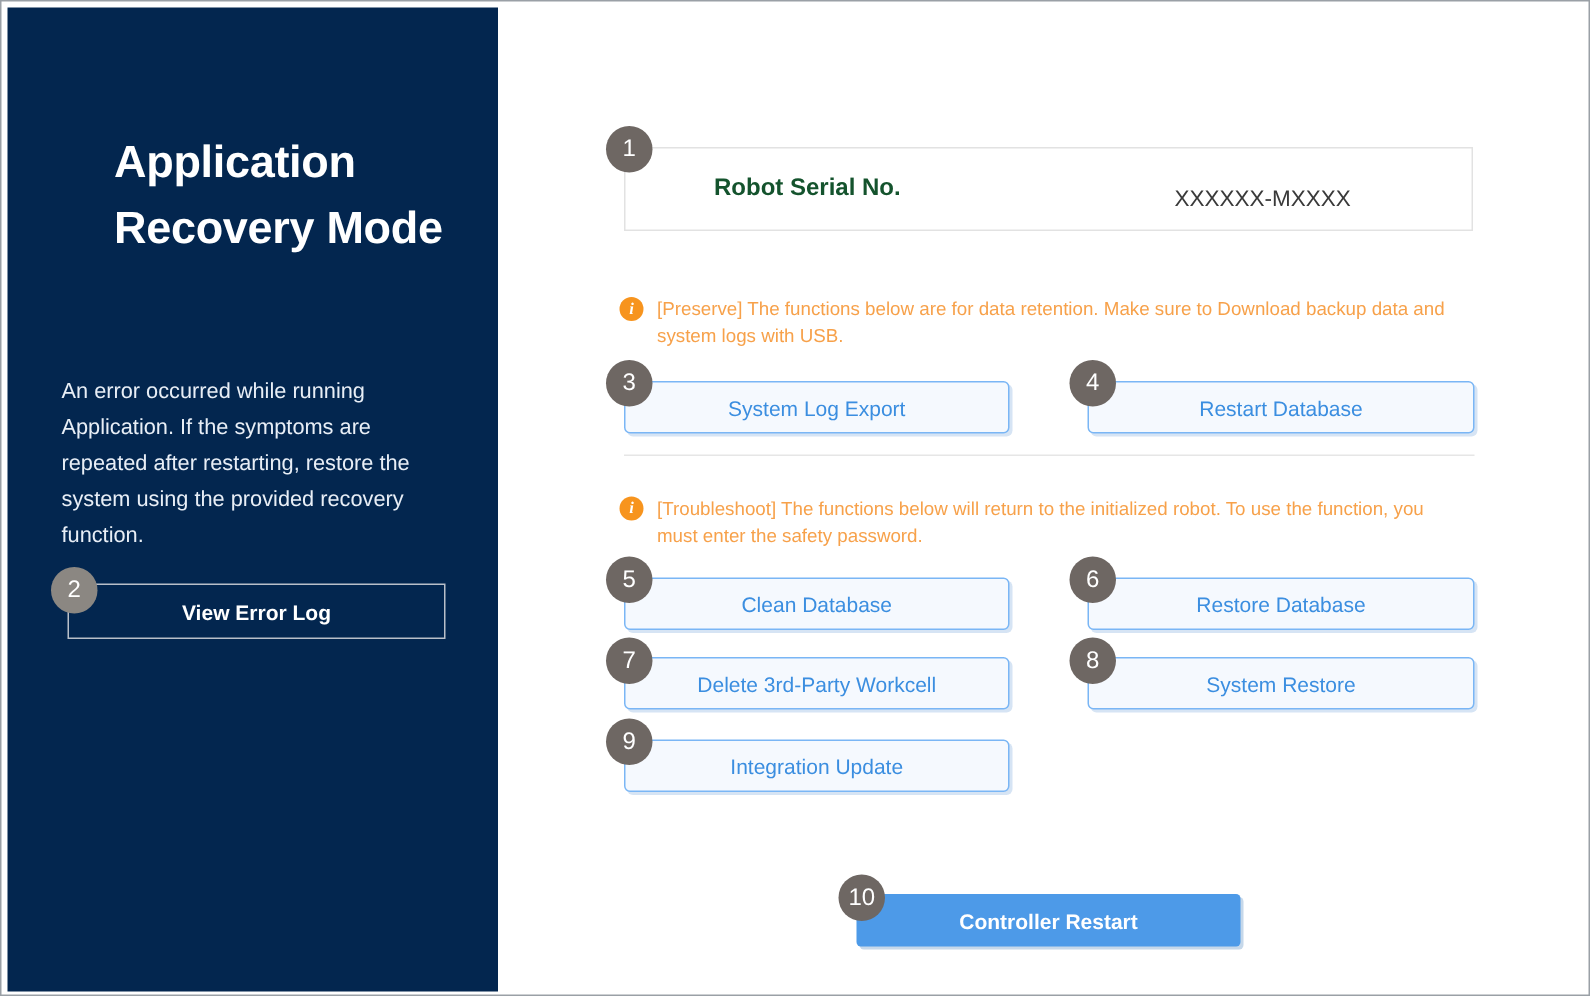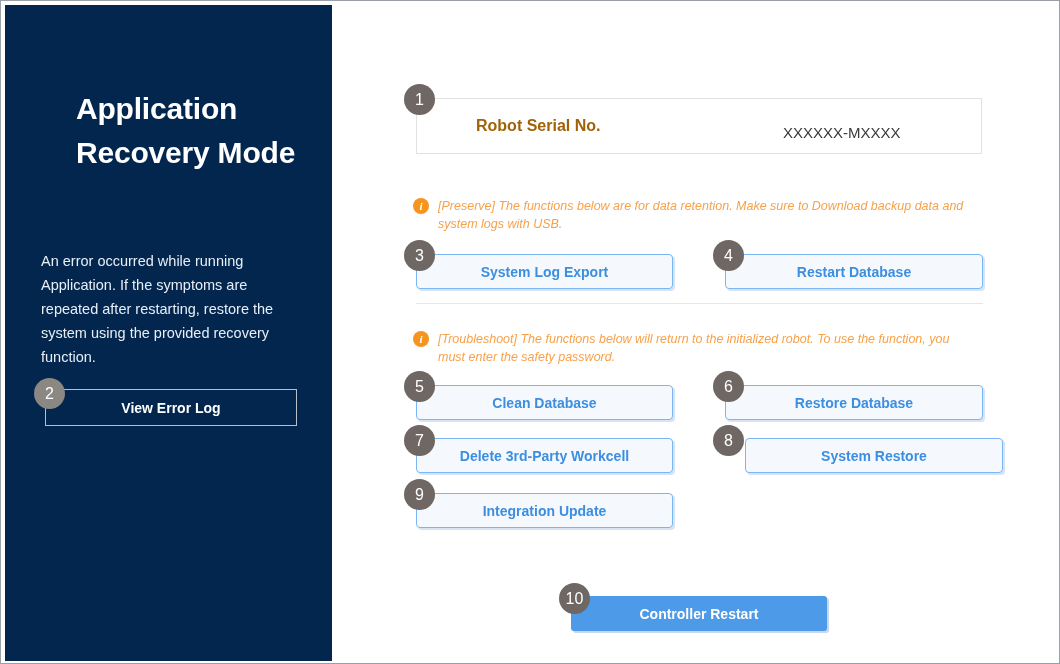--- a/index.html
+++ b/index.html
@@ -113,21 +113,21 @@
     height: 56px;
     box-sizing: border-box;
     border: 1px solid #e2e2e2;
     background: #ffffff;
     display: flex;
     align-items: center;
   }
   #serial-label {
     position: absolute;
     left: 59px;
-    color: #a16207;
+    color: #14532d;
     font-size: 16px;
     font-weight: bold;
   }
   #serial-value {
     position: absolute;
     left: 366px;
     color: #3a3a3a;
     font-size: 15px;
     font-weight: normal;
     margin-top: 12px;
@@ -154,21 +154,20 @@
     display: flex;
     align-items: center;
     justify-content: center;
     margin-top: 1px;
     margin-right: 9px;
   }
   .info-text {
     color: #f7a14a;
     font-size: 12.5px;
     line-height: 18px;
-    font-style: italic;
   }
 
   #divider {
     position: absolute;
     left: 415px;
     top: 302px;
     width: 567px;
     height: 1px;
     background: #e6e6e6;
   }
@@ -176,21 +175,21 @@
   
   .act-btn {
     position: absolute;
     box-sizing: border-box;
     height: 35px;
     border: 1px solid #7ab6f5;
     border-radius: 4px;
     background: #f5f9fe;
     color: #3b8ee0;
     font-size: 14px;
-    font-weight: bold;
+    font-weight: normal;
     font-family: "Liberation Sans", sans-serif;
     display: flex;
     align-items: center;
     justify-content: center;
     cursor: pointer;
     padding: 0;
     box-shadow: 2px 2px 0 0 rgba(180,205,235,0.55);
   }
 
   #restart-button {
@@ -257,21 +256,21 @@
     <div class="badge" style="left:72px; top:366px;">5</div>
     <button class="act-btn" style="left:84px; top:380px; width:257px;">Clean Database</button>
 
     <div class="badge" style="left:381px; top:366px;">6</div>
     <button class="act-btn" style="left:393px; top:380px; width:258px;">Restore Database</button>
 
     <div class="badge" style="left:72px; top:420px;">7</div>
     <button class="act-btn" style="left:84px; top:433px; width:257px;">Delete 3rd-Party Workcell</button>
 
     <div class="badge" style="left:381px; top:420px;">8</div>
-    <button class="act-btn" style="left:413px; top:433px; width:258px;">System Restore</button>
+    <button class="act-btn" style="left:393px; top:433px; width:258px;">System Restore</button>
 
     <div class="badge" style="left:72px; top:474px;">9</div>
     <button class="act-btn" style="left:84px; top:488px; width:257px;">Integration Update</button>
 
     <div class="badge" style="left:227px; top:578px;">10</div>
     <button id="restart-button" style="left:239px;">Controller Restart</button>
 
   </div>
 </div>
 

